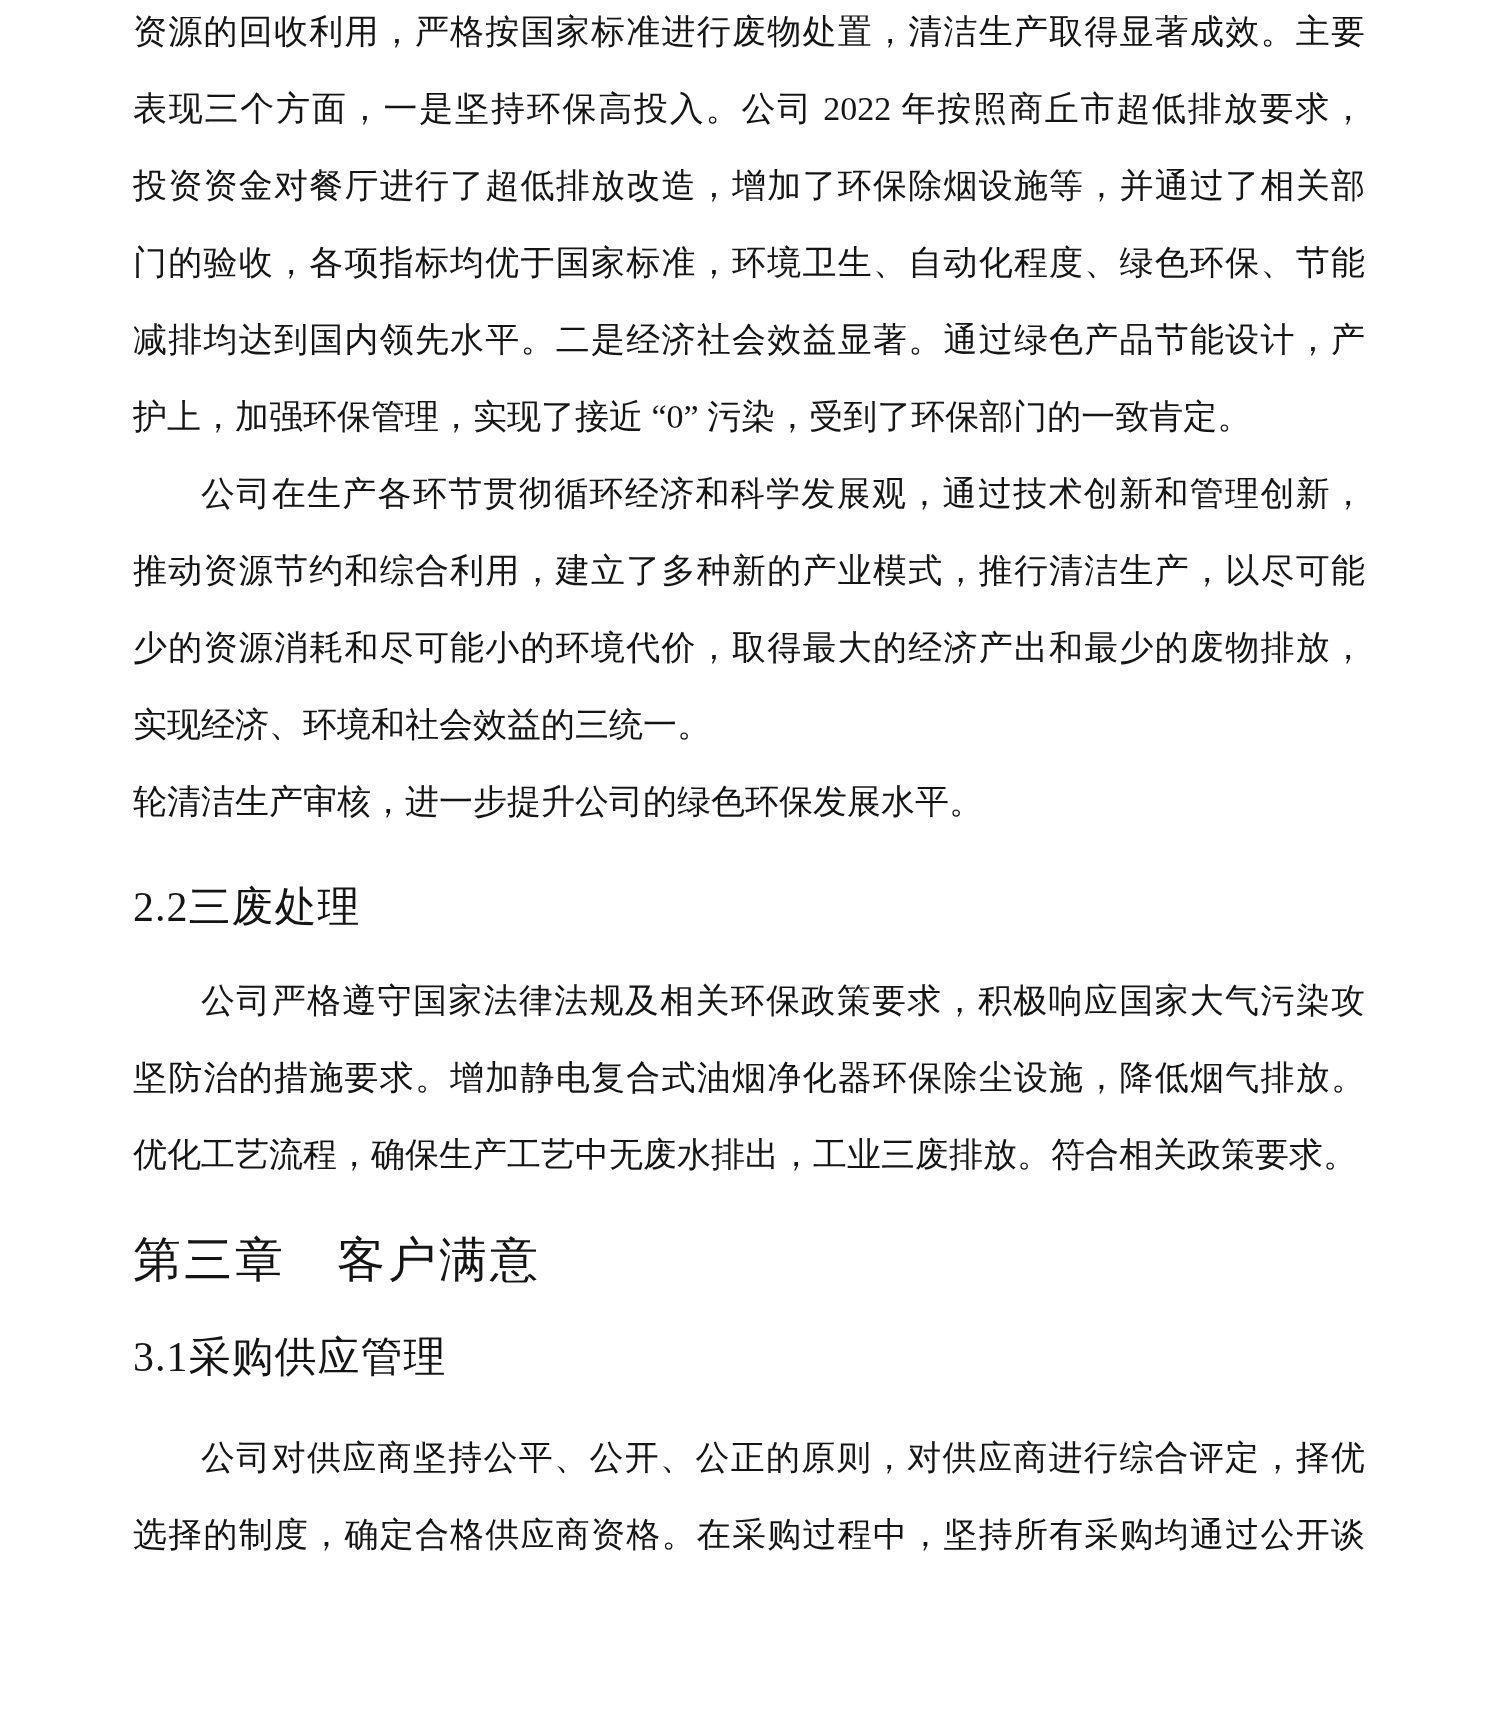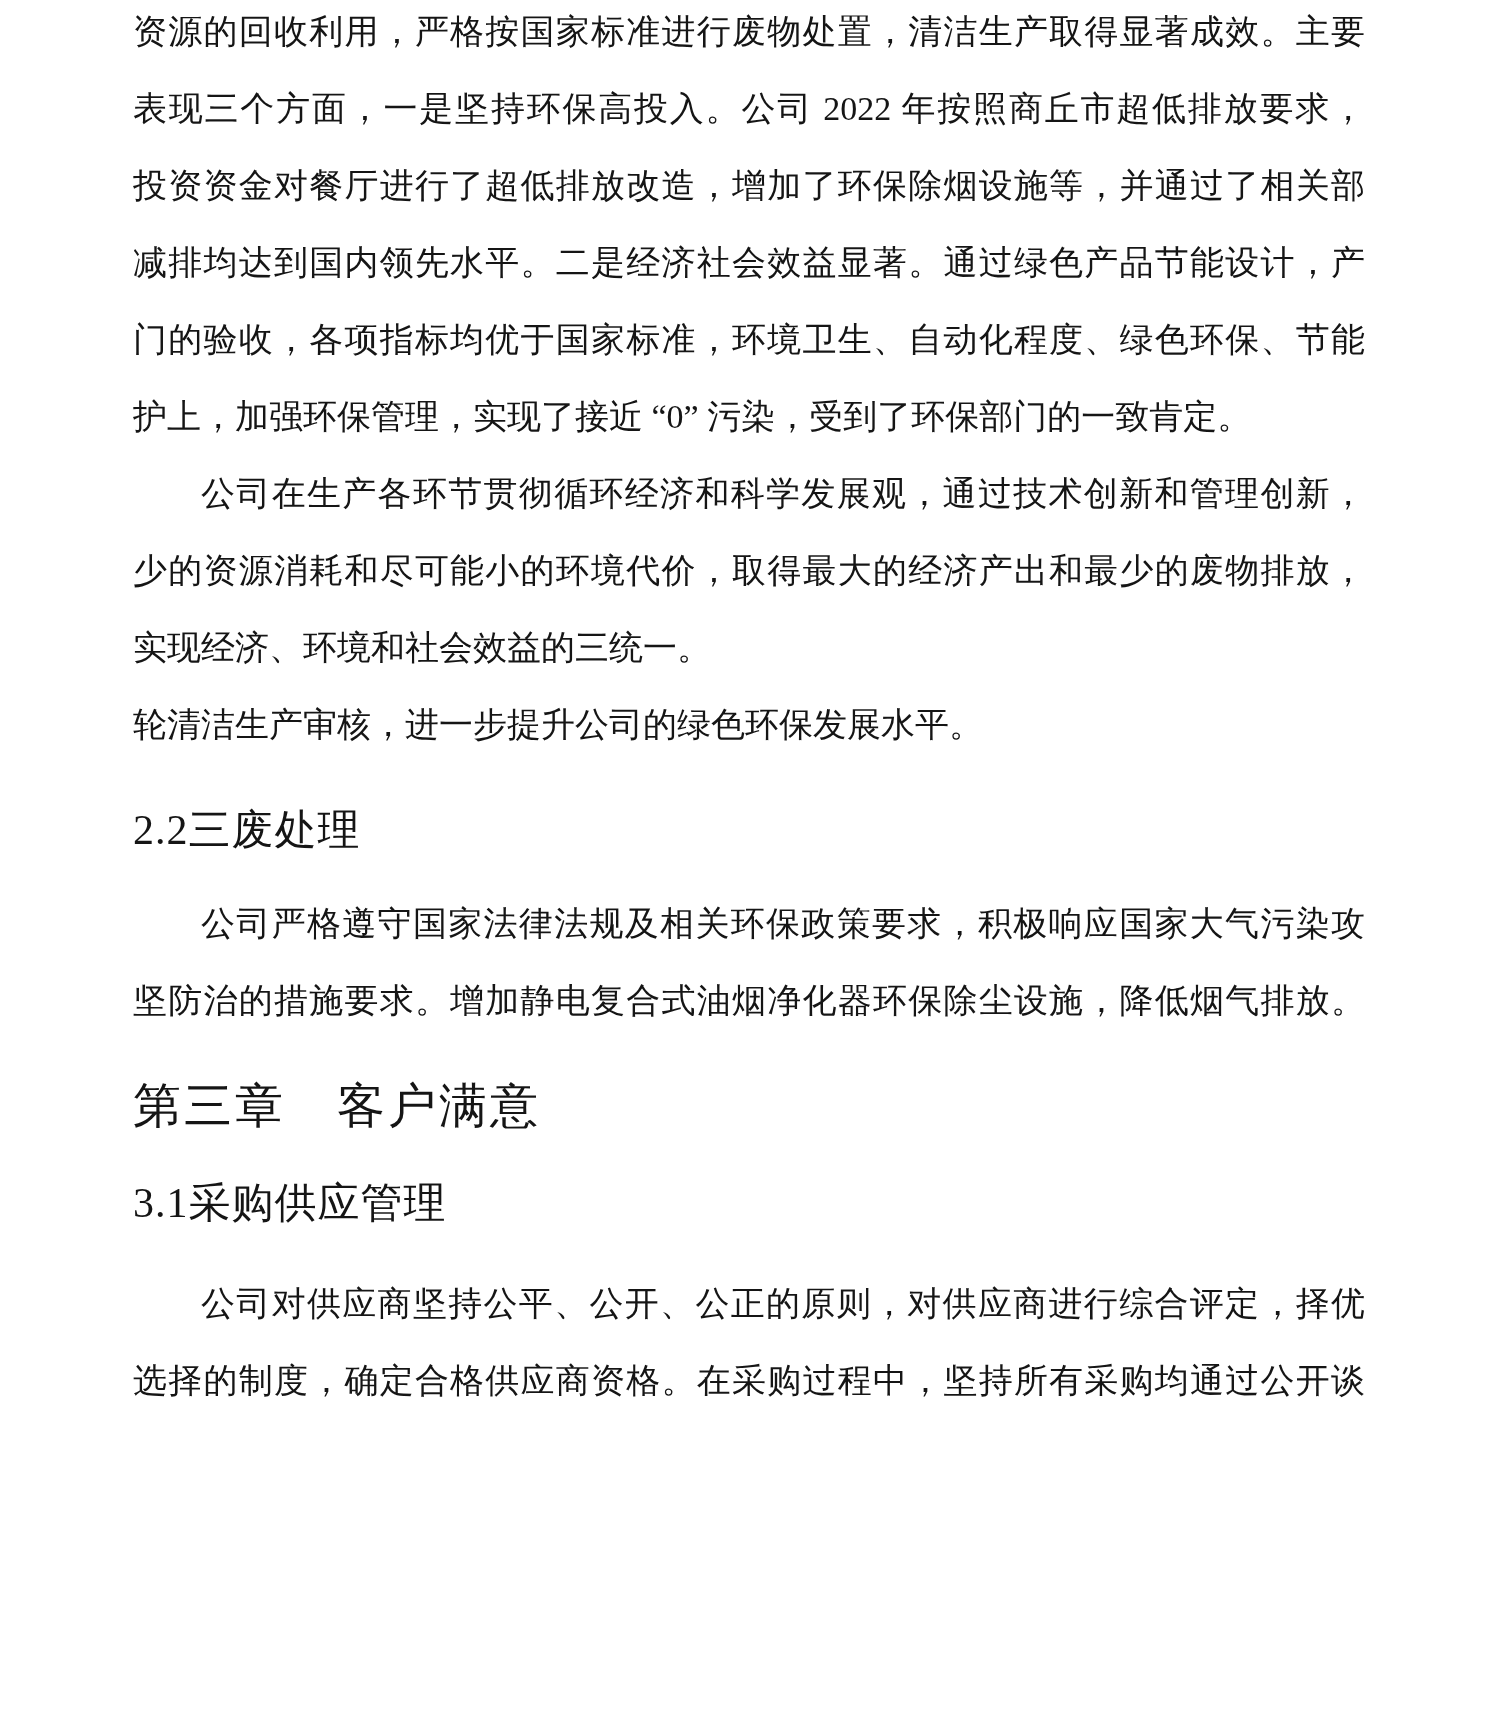--- a/index.html
+++ b/index.html
@@ -50,40 +50,42 @@
 </head>
 <body>
 
 <div class="page">
   <div class="doc">
 
     <div class="para p1">
       <div class="line">资源的回收利用，严格按国家标准进行废物处置，清洁生产取得显著成效。主要</div>
       <div class="line">表现三个方面，一是坚持环保高投入。公司 2022 年按照商丘市超低排放要求，</div>
       <div class="line">投资资金对餐厅进行了超低排放改造，增加了环保除烟设施等，并通过了相关部</div>
+      <div class="line">门的验收，各项指标均优于国家标准，环境卫生、自动化程度、绿色环保、节能</div>
       <div class="line">减排均达到国内领先水平。二是经济社会效益显著。通过绿色产品节能设计，产</div>
-      <div class="line">门的验收，各项指标均优于国家标准，环境卫生、自动化程度、绿色环保、节能</div>
       <div class="line last">护上，加强环保管理，实现了接近 “0” 污染，受到了环保部门的一致肯定。</div>
     </div>
 
     <div class="para">
       <div class="line indent">公司在生产各环节贯彻循环经济和科学发展观，通过技术创新和管理创新，</div>
+      <div class="line">推动资源节约和综合利用，建立了多种新的产业模式，推行清洁生产，以尽可能</div>
       <div class="line">少的资源消耗和尽可能小的环境代价，取得最大的经济产出和最少的废物排放，</div>
       <div class="line last">实现经济、环境和社会效益的三统一。</div>
     </div>
 
     <div class="para">
       <div class="line last">轮清洁生产审核，进一步提升公司的绿色环保发展水平。</div>
     </div>
 
     <h2 class="h-sub">2.2三废处理</h2>
 
     <div class="para p4">
       <div class="line indent">公司严格遵守国家法律法规及相关环保政策要求，积极响应国家大气污染攻</div>
       <div class="line">坚防治的措施要求。增加静电复合式油烟净化器环保除尘设施，降低烟气排放。</div>
+      <div class="line last">优化工艺流程，确保生产工艺中无废水排出，工业三废排放。符合相关政策要求。</div>
     </div>
 
     <h1 class="h-chapter">第三章　客户满意</h1>
 
     <h2 class="h-sub h31">3.1采购供应管理</h2>
 
     <div class="para p5">
       <div class="line indent">公司对供应商坚持公平、公开、公正的原则，对供应商进行综合评定，择优</div>
       <div class="line">选择的制度，确定合格供应商资格。在采购过程中，坚持所有采购均通过公开谈</div>
     </div>

